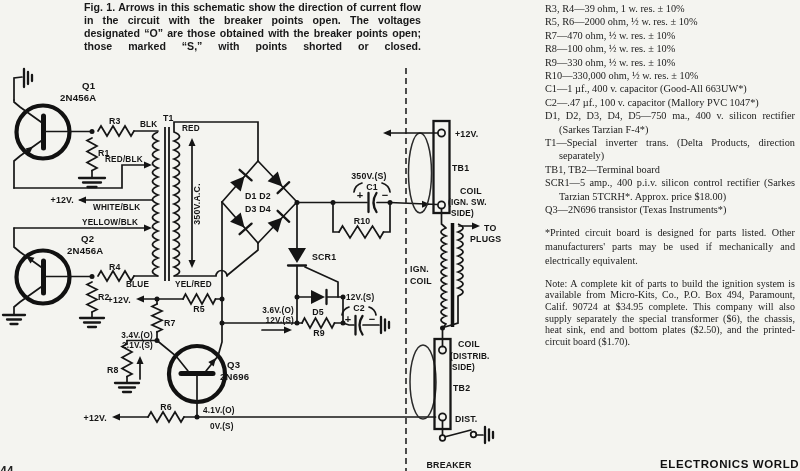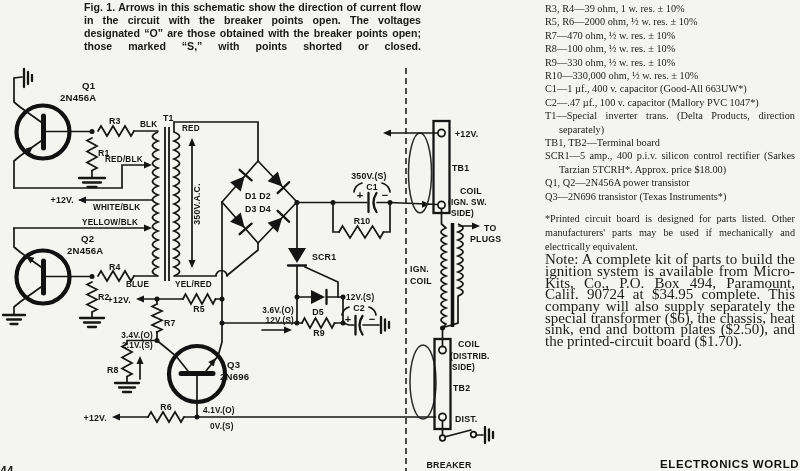--- a/index.html
+++ b/index.html
@@ -5,21 +5,21 @@
   html,body{margin:0;padding:0;}
   body{width:800px;height:471px;position:relative;overflow:hidden;
        background:#f4f4f0;color:#1b1b1b;font-family:"Liberation Serif",serif;}
   .caption{position:absolute;left:84px;top:1px;width:337px;
            font:bold 10.6px/12.9px "Liberation Sans",sans-serif;
            text-align:justify;text-align-last:justify;color:#181818;}
   .rightcol{position:absolute;left:545px;top:2px;width:250px;
             font:10.3px/13.4px "Liberation Serif",serif;color:#1c1c1c;}
   .plist div{padding-left:14px;text-indent:-14px;text-align:justify;}
   .footnote{margin-top:9px;text-align:justify;font-size:10.2px;line-height:14px;}
-  .note{font-size:15px;line-height:11.7px;text-align:justify;}
+  .note{margin-top:10px;font-size:10px;line-height:11.7px;text-align:justify;}
   .note2{font-size:10px;line-height:11.7px;text-align:justify;}
   .mag{position:absolute;left:660px;top:458px;
        font:bold 11.5px "Liberation Sans",sans-serif;letter-spacing:.6px;color:#111;}
   .pagenum{position:absolute;left:0px;top:464px;
        font:bold 12px "Liberation Sans",sans-serif;color:#222;}
   .schwrap{position:absolute;left:0;top:10px;width:545px;height:471px;}
   svg .w{stroke:#161616;stroke-width:1.7;fill:none;stroke-linecap:round;}
   svg .w2{stroke:#161616;stroke-width:2.3;fill:none;stroke-linecap:round;}
   svg .thick{stroke:#111;stroke-width:4.2;fill:none;}
   svg .bar{stroke:#111;stroke-width:5;fill:none;stroke-linecap:round;}
@@ -366,24 +366,24 @@
 <div class="rightcol">
   <div class="plist">
     <div>R3, R4—39 ohm, 1 w. res. ± 10%</div>
     <div>R5, R6—2000 ohm, ½ w. res. ± 10%</div>
     <div>R7—470 ohm, ½ w. res. ± 10%</div>
     <div>R8—100 ohm, ½ w. res. ± 10%</div>
     <div>R9—330 ohm, ½ w. res. ± 10%</div>
     <div>R10—330,000 ohm, ½ w. res. ± 10%</div>
     <div>C1—1 µf., 400 v. capacitor (Good-All 663UW*)</div>
     <div>C2—.47 µf., 100 v. capacitor (Mallory PVC 1047*)</div>
+    <div>D1, D2, D3, D4, D5—750 ma., 400 v. silicon rectifier (Sarkes Tarzian F-4*)</div>
     <div>T1—Special inverter trans. (Delta Products, direction separately)</div>
     <div>TB1, TB2—Terminal board</div>
     <div>SCR1—5 amp., 400 p.i.v. silicon control rectifier (Sarkes Tarzian 5TCRH*. Approx. price $18.00)</div>
-    <div>Q1, Q2—2N456A power transistor</div>
     <div>Q3—2N696 transistor (Texas Instruments*)</div>
   </div>
   <div class="footnote">*Printed circuit board is designed for parts listed. Other manufacturers' parts may be used if mechanically and electrically equivalent.</div>
   <div class="note">Note: A complete kit of parts to build the ignition system is available from Micro-Kits, Co., P.O. Box 494, Paramount, Calif. 90724 at $34.95 complete. This company will also supply separately the special transformer ($6), the chassis, heat sink, end and bottom plates ($2.50), and the printed-circuit board ($1.70).</div>
 </div>
 
 <div class="mag">ELECTRONICS WORLD</div>
 <div class="pagenum">44</div>
 
 </body></html>

